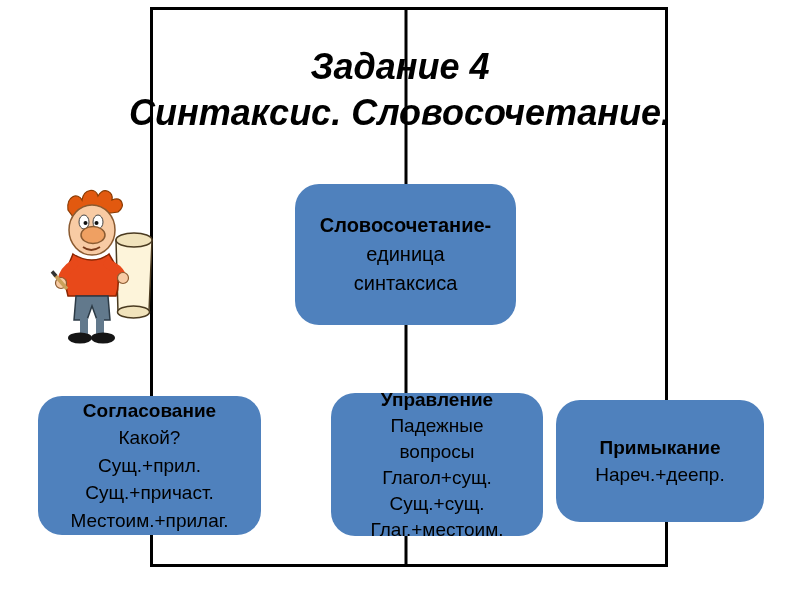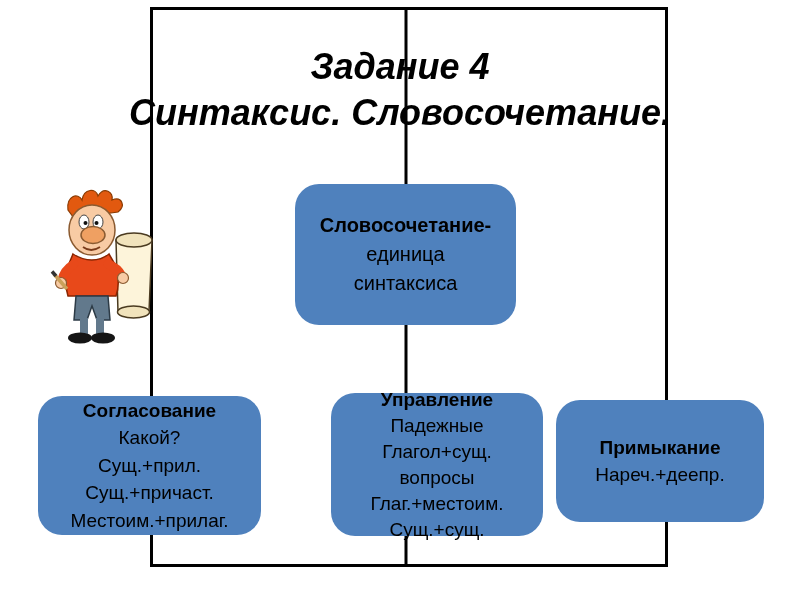--- a/index.html
+++ b/index.html
@@ -122,24 +122,24 @@
     <div class="node-title">Согласование</div>
     <div class="node-line">Какой?</div>
     <div class="node-line">Сущ.+прил.</div>
     <div class="node-line">Сущ.+причаст.</div>
     <div class="node-line">Местоим.+прилаг.</div>
   </div>
 
   <div class="node node-government">
     <div class="node-title">Управление</div>
     <div class="node-line">Падежные</div>
+    <div class="node-line">вопросы</div>
     <div class="node-line">Глагол+сущ.</div>
-    <div class="node-line">вопросы</div>
+    <div class="node-line">Сущ.+сущ.</div>
     <div class="node-line">Глаг.+местоим.</div>
-    <div class="node-line">Сущ.+сущ.</div>
   </div>
 
   <div class="node node-adjunction">
     <div class="node-title">Примыкание</div>
     <div class="node-line">Нареч.+деепр.</div>
   </div>
 
 </div>
 
 </body></html>

